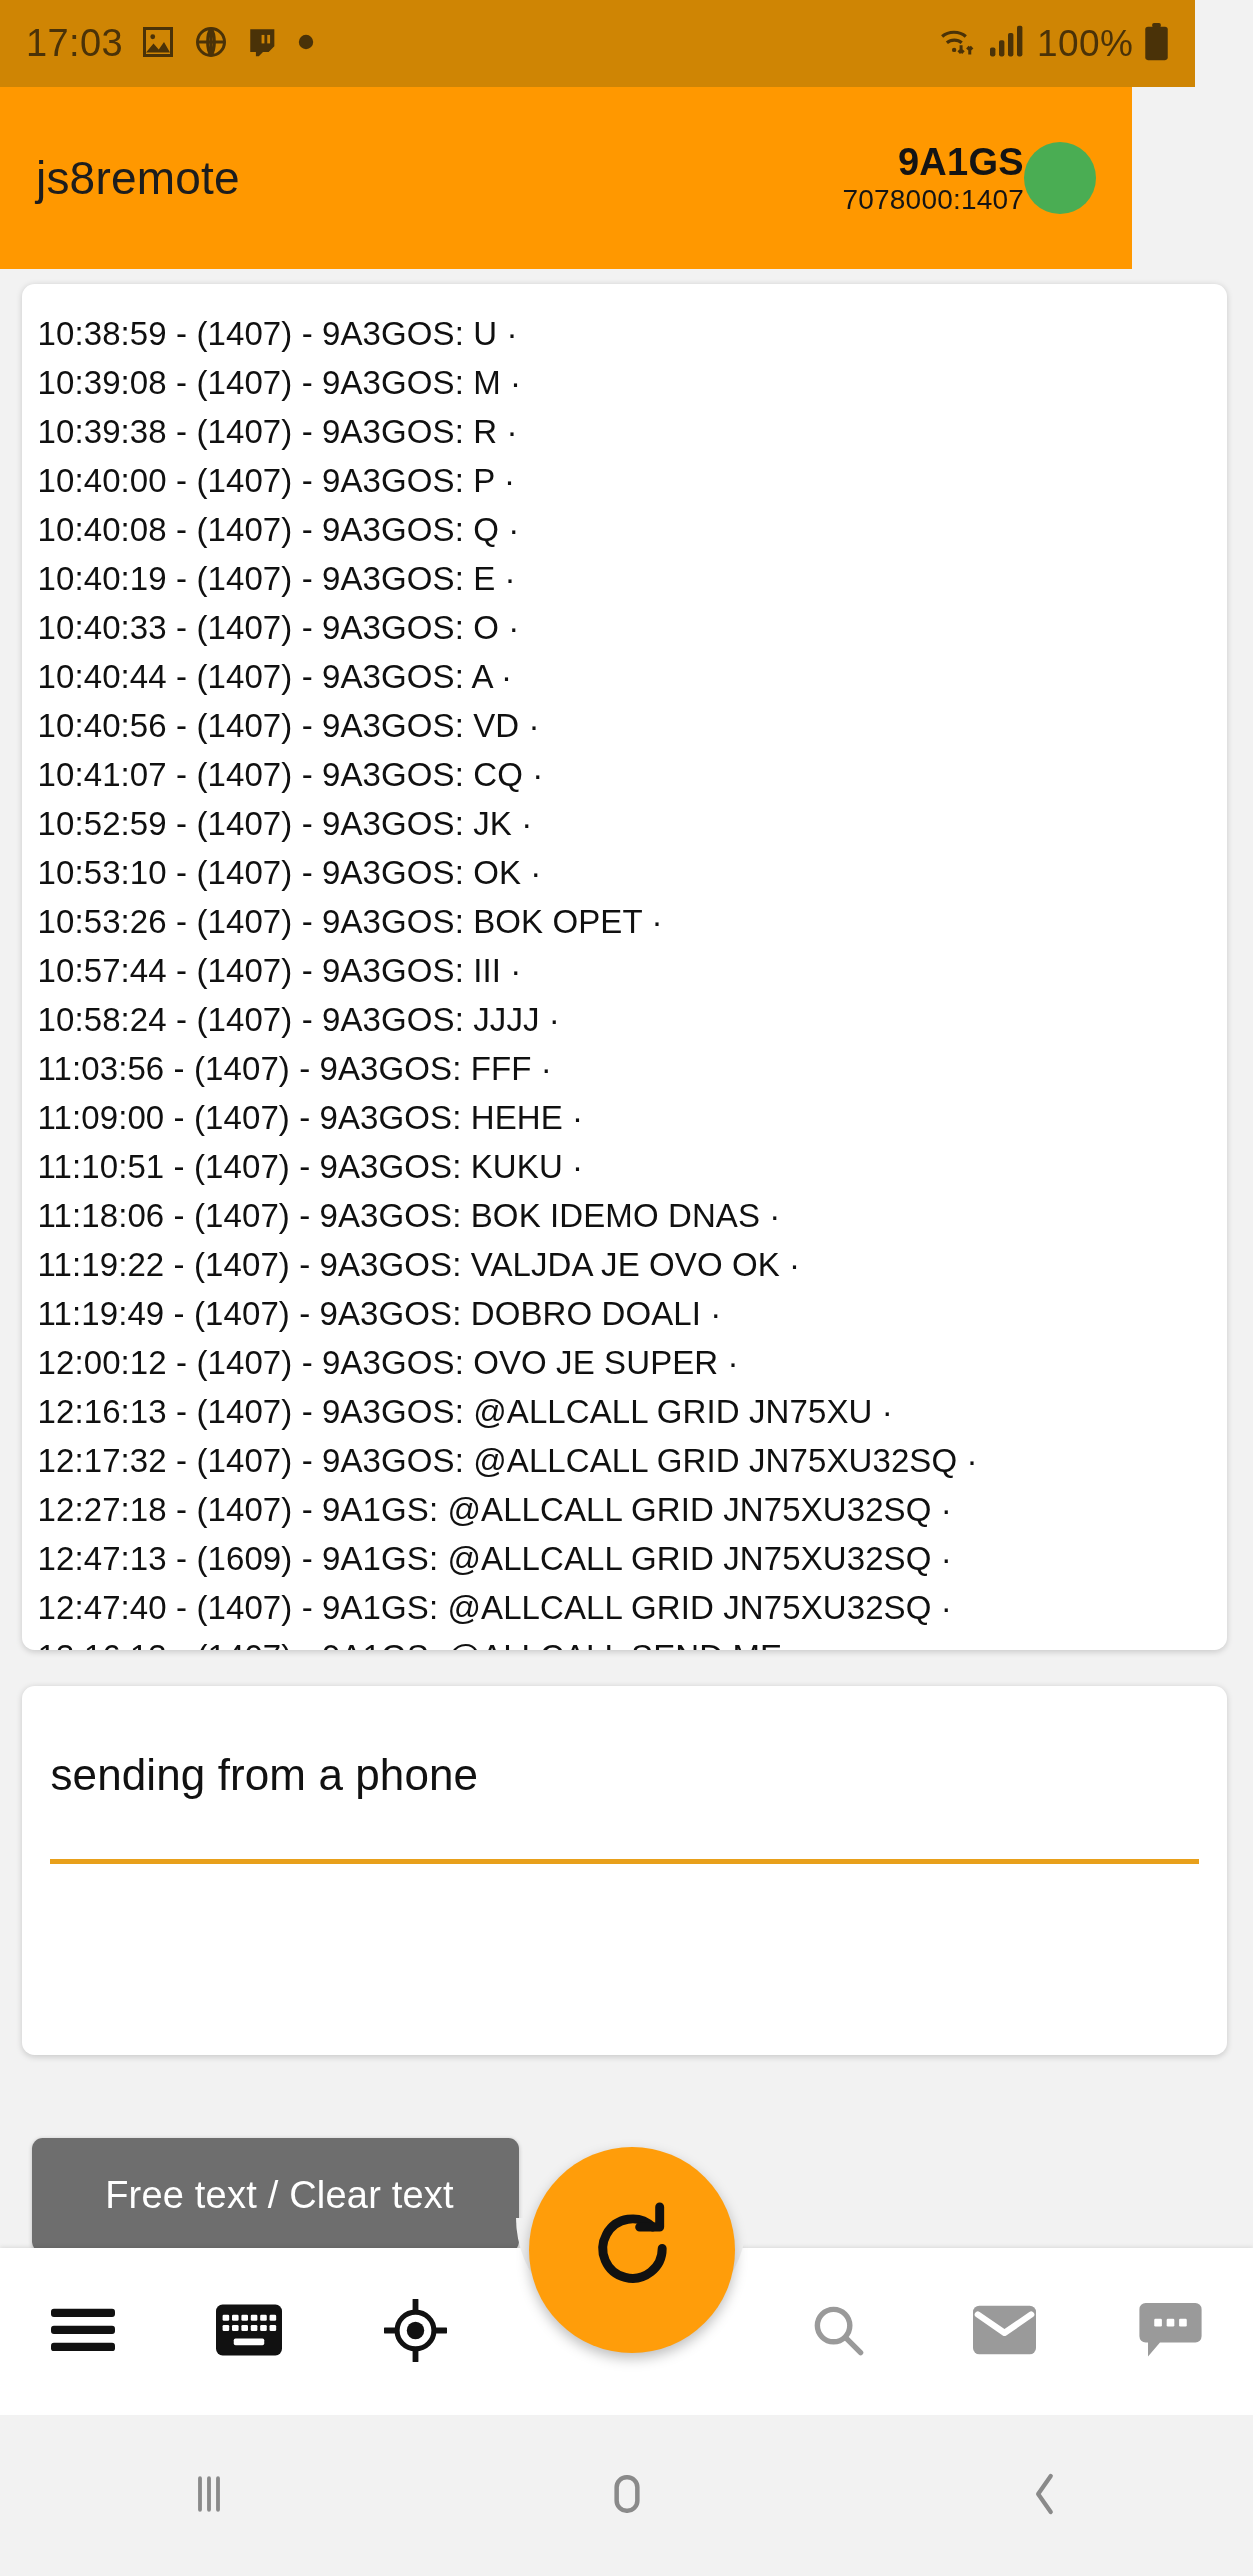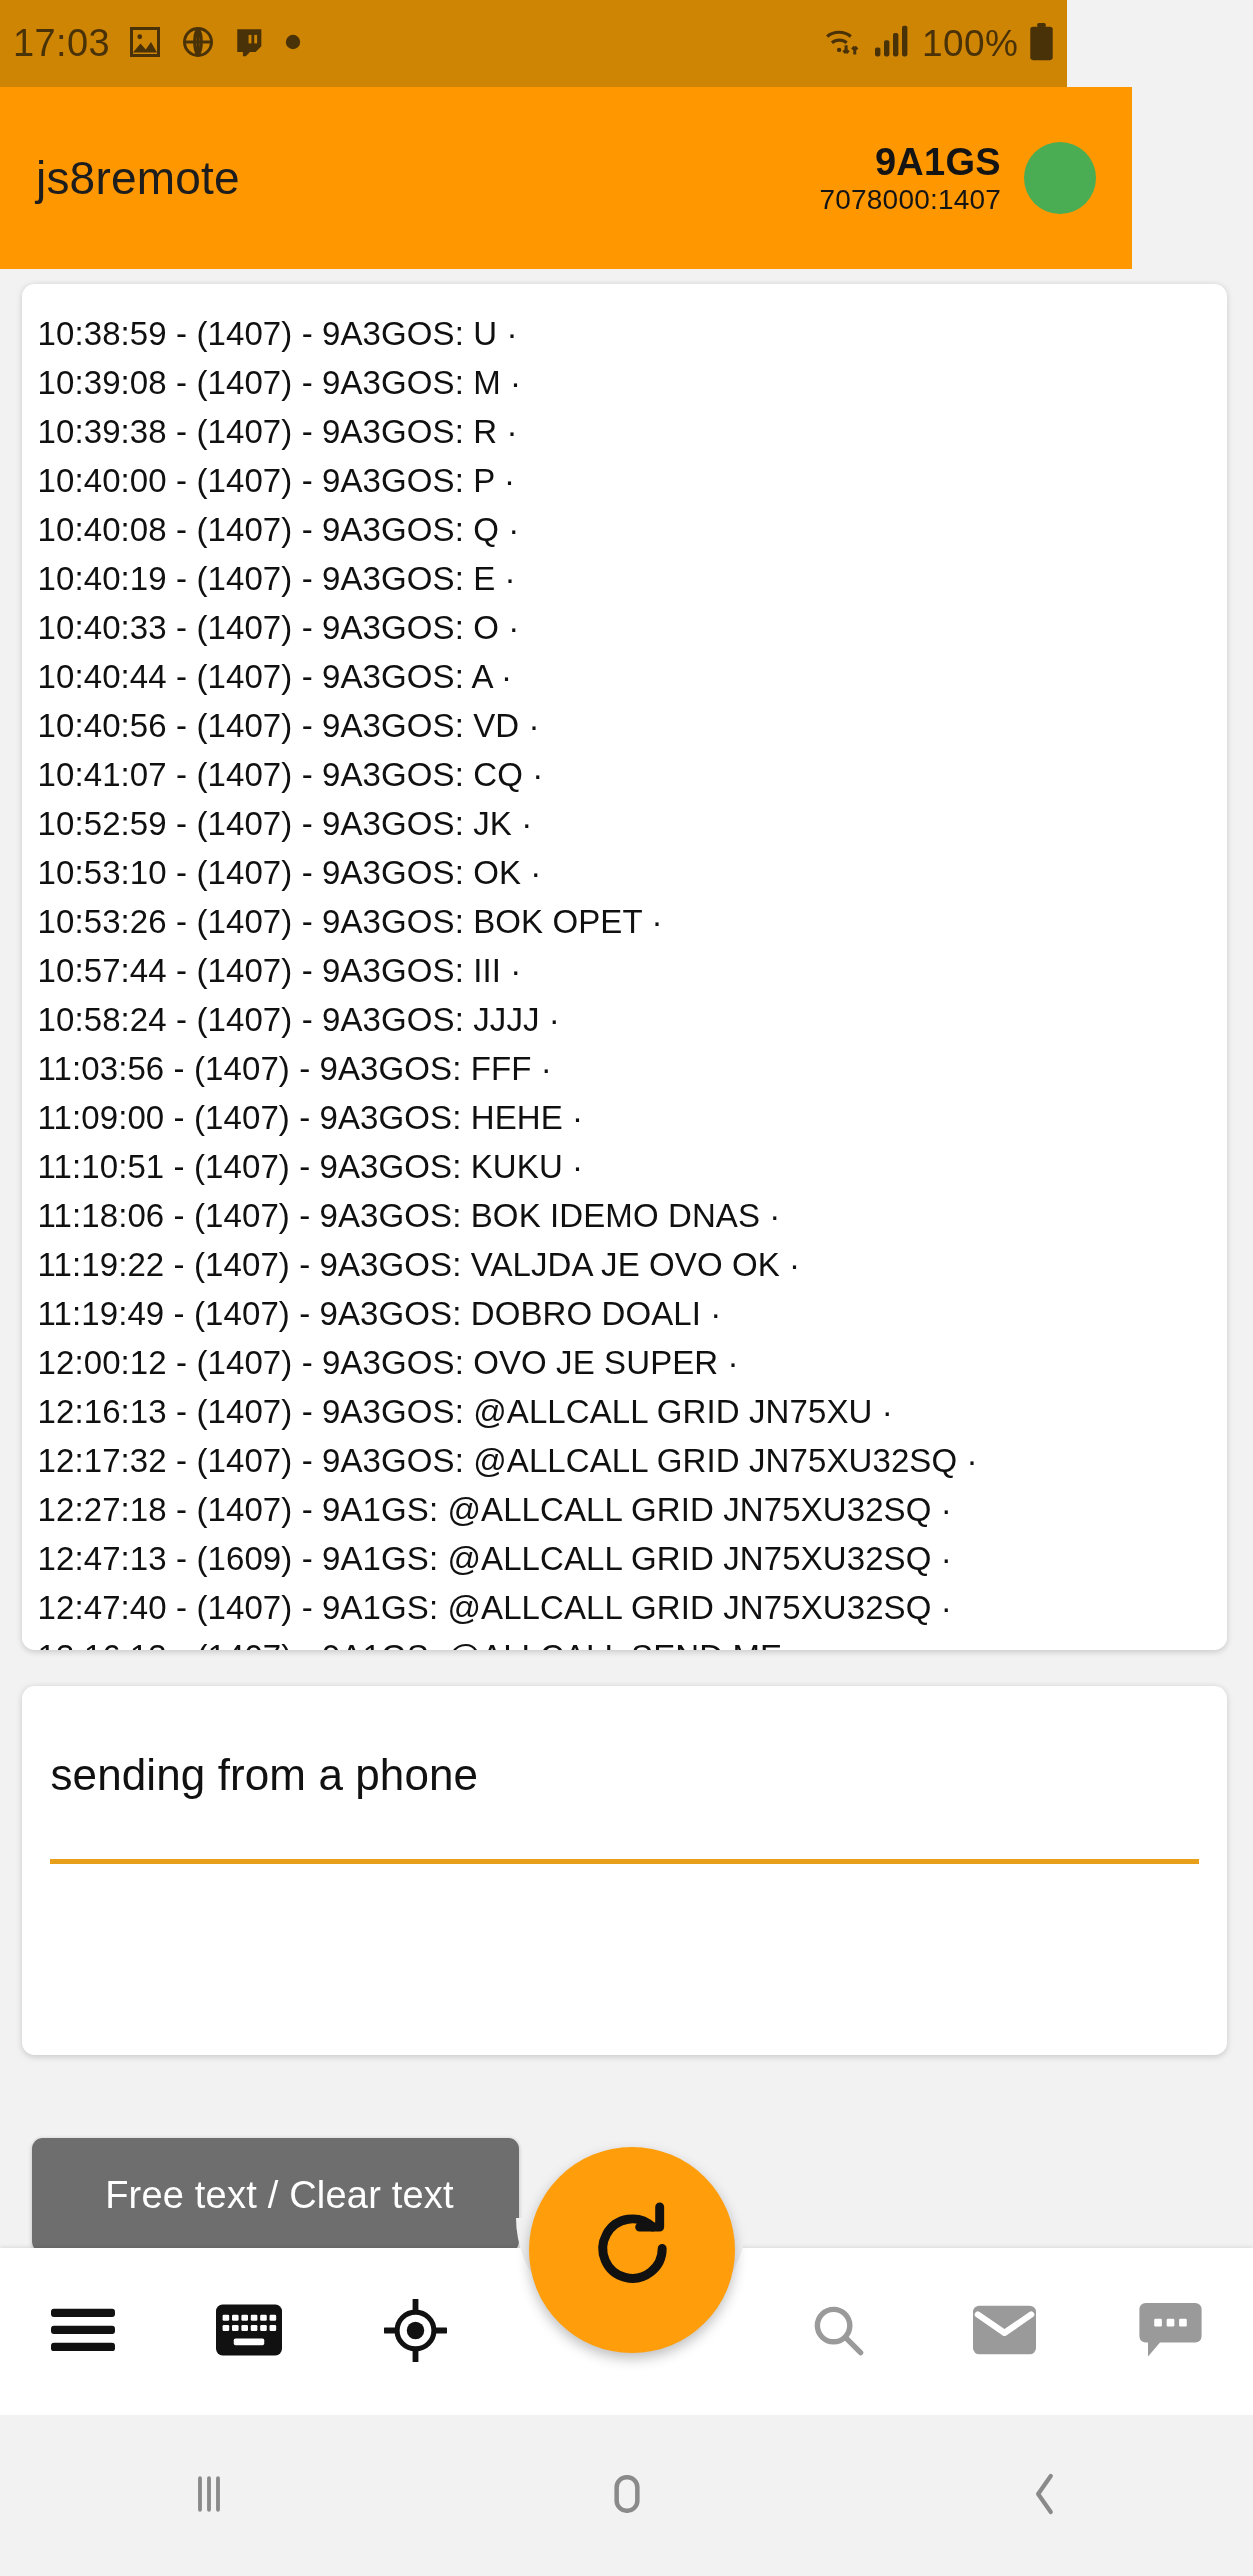--- a/index.html
+++ b/index.html
@@ -6,37 +6,37 @@
   html, body {
     width:1253px; height:2576px;
     background:#eceded;
     font-family:"Liberation Sans", sans-serif;
     overflow:hidden;
   }
   #screen { position:relative; width:1253px; height:2576px; background:#f2f2f2; }
 
   
   #status-bar {
-    position:absolute; top:0; left:0; width:1067px; height:87px;
+    position:absolute; top:0; left:0; width:1195px; height:87px;
     background:#cf8504; color:#4a3000;
-    display:flex; align-items:center; padding:0 13px;
+    display:flex; align-items:center; padding:0 26px;
   }
   #status-left { display:flex; align-items:center; gap:17px; }
   #status-clock { font-size:38px; font-weight:400; letter-spacing:0.4px; color:#4a3208; }
   .sb-ico { display:block; }
   #status-right { margin-left:auto; display:flex; align-items:center; gap:10.7px; }
   #battery-pct { font-size:37px; color:#4a3208; letter-spacing:0.4px; }
 
   
   #app-header {
     position:absolute; top:87px; left:0; width:1132px; height:182px;
     background:#ff9800; display:flex; align-items:center; padding:0 36px;
   }
   #app-title { font-size:46px; color:#1d1d1d; font-weight:400; letter-spacing:0.2px; }
-  #header-right { margin-left:auto; display:flex; align-items:center; gap:23px; }
+  #header-right { margin-left:auto; display:flex; align-items:center; }
   #station-block { text-align:right; line-height:1.12; }
   #station-call { font-size:38px; font-weight:bold; color:#141414; letter-spacing:0.3px; }
   #station-freq { font-size:28px; font-weight:normal; color:#141414; letter-spacing:0.2px; }
   #status-dot { width:72px; height:72px; border-radius:50%; background:#4aad53; }
 
   
   #log-card {
     position:absolute; top:284px; left:21.5px; width:1205px; height:1366px;
     background:#fff; border-radius:12.5px;
     box-shadow:0 1.8px 6.3px rgba(0,0,0,.17);

